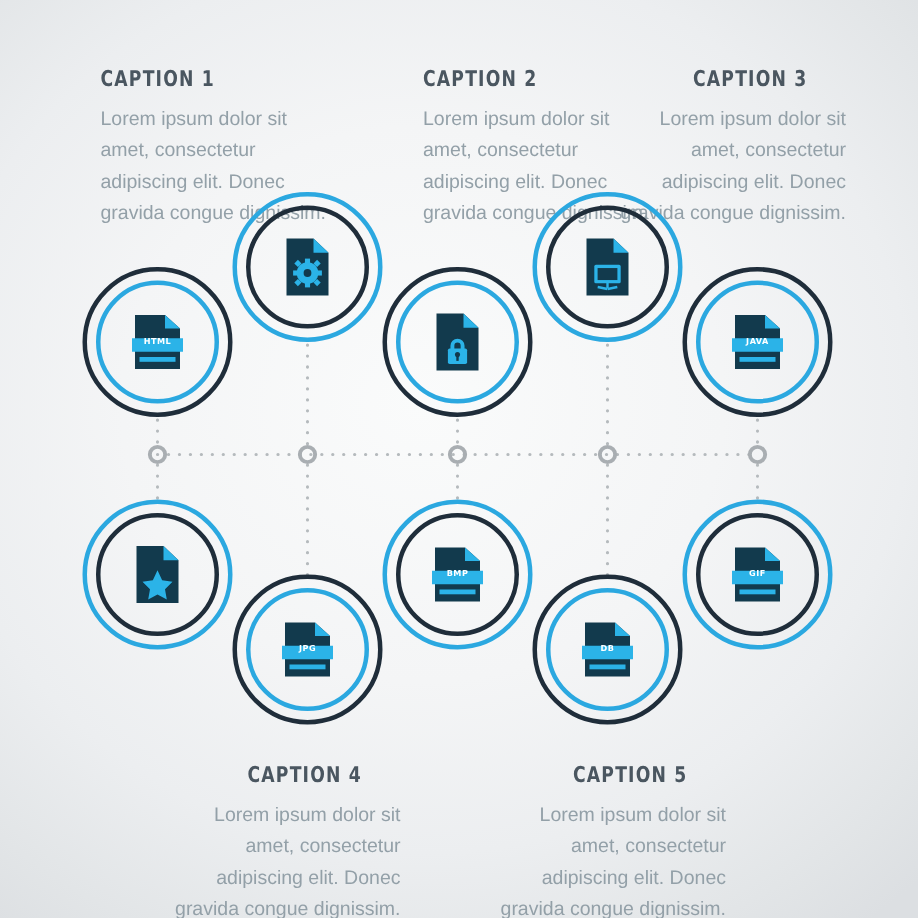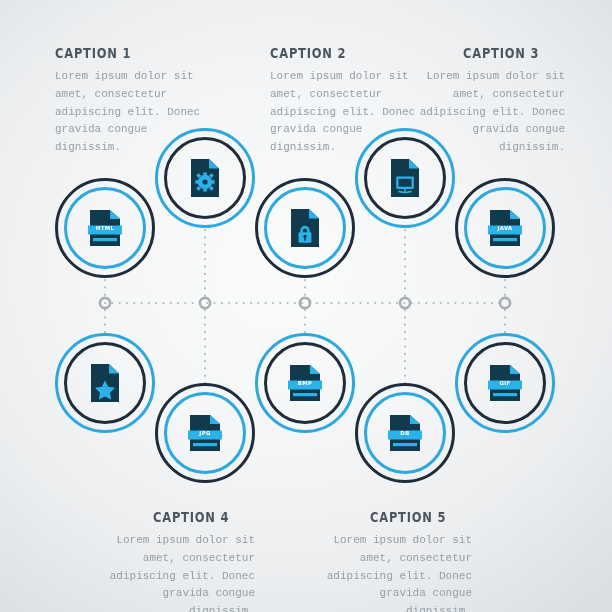--- a/index.html
+++ b/index.html
@@ -9,30 +9,30 @@
     font-family:"Liberation Sans", sans-serif;
     background:#eef0f1;
   }
   #stage{
     position:relative;width:612px;height:612px;
     background:
       radial-gradient(ellipse 78% 72% at 46% 44%, #fafbfb 0%, #f4f5f6 42%, #eceef0 68%, #e2e5e7 88%, #dcdfe2 100%);
     overflow:hidden;
   }
   
-  .caption{position:absolute;width:160px;}
+  .caption{position:absolute;width:160px;margin-left:12px;}
   .caption .ttl{
     font-family:"DejaVu Sans Condensed","Liberation Sans", sans-serif;
     font-size:14.5px;letter-spacing:0.9px;font-weight:700;
     color:#4a5660;margin:0 0 7px 0;white-space:nowrap;
     transform:scaleX(.88);transform-origin:left center;
   }
   .caption .body{
-    font-family:Liberation Mono, monospace;
-    font-size:11px;line-height:1.62;color:#93a0a8;margin:0;
+    font-family:Liberation Sans, sans-serif;
+    font-size:13px;line-height:1.62;color:#93a0a8;margin:0;
   }
   .caption.r .ttl{transform-origin:right center;text-align:right;}
   .caption.r .body{text-align:right;}
 
   
   #wires{position:absolute;left:0;top:0;width:612px;height:612px;}
 
   
   .node{
     position:absolute;width:100px;height:100px;
@@ -97,21 +97,21 @@
   <div class="caption" style="left:55px;top:45px;">
     <p class="ttl">CAPTION 1</p>
     <p class="body">Lorem ipsum dolor sit amet, consectetur adipiscing elit. Donec gravida congue dignissim.</p>
   </div>
 
   <div class="caption" style="left:270px;top:45px;">
     <p class="ttl">CAPTION 2</p>
     <p class="body">Lorem ipsum dolor sit amet, consectetur adipiscing elit. Donec gravida congue dignissim.</p>
   </div>
 
-  <div class="caption r" style="left:405px;top:45px;width:160px;">
+  <div class="caption r" style="left:392px;top:45px;width:160px;">
     <p class="ttl" style="text-align:left;transform-origin:left center;margin-left:58px;">CAPTION 3</p>
     <p class="body">Lorem ipsum dolor sit amet, consectetur adipiscing elit. Donec gravida congue dignissim.</p>
   </div>
 
   <div class="caption r" style="left:95px;top:509px;width:160px;">
     <p class="ttl" style="text-align:left;transform-origin:left center;margin-left:58px;">CAPTION 4</p>
     <p class="body">Lorem ipsum dolor sit amet, consectetur adipiscing elit. Donec gravida congue dignissim.</p>
   </div>
 
   <div class="caption r" style="left:312px;top:509px;width:160px;">

